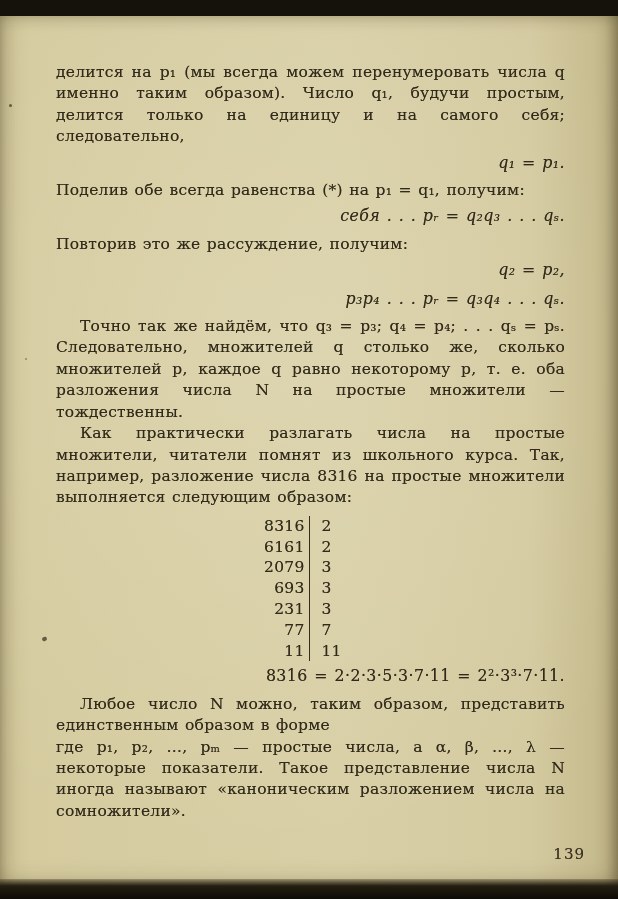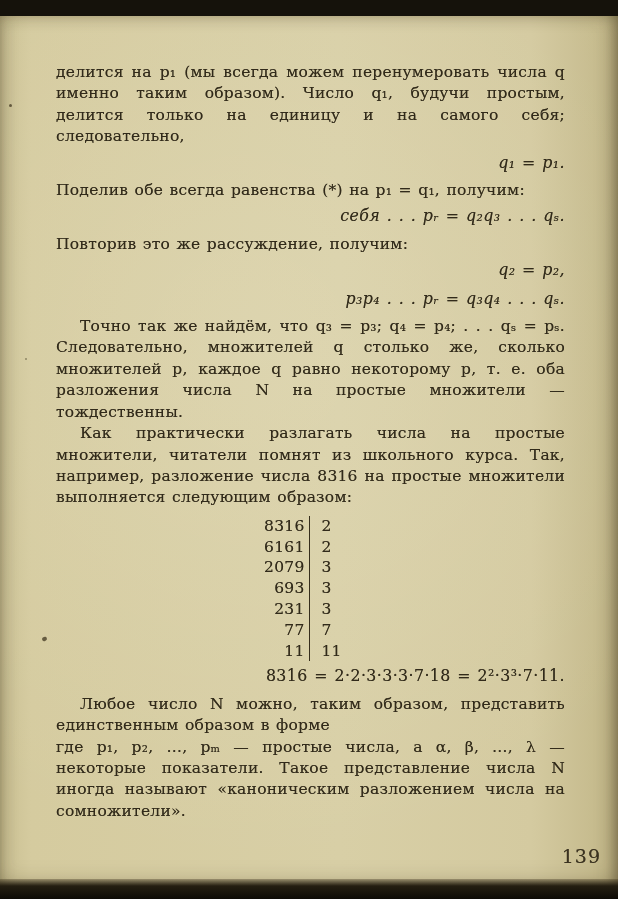--- a/index.html
+++ b/index.html
@@ -49,22 +49,22 @@
     font-size: 10.5px; letter-spacing: 0;
     line-height: 0;
   }
   .formula sup.stack { margin-left: -6px; position: relative; top: -1px; }
   .factor-table { margin: 7px auto 3px; width: 148px; }
   .ft-row { display: flex; line-height: 20.8px; }
   .ft-left  { width: 72px; text-align: right; padding-right: 4px; }
   .ft-right { width: 60px; text-align: left; padding-left: 12px;
               border-left: 1.6px solid #352d1b; }
   .page-number {
-    position: absolute; top: 829px; right: 17px;
-    font-size: 19px; letter-spacing: 1px; color: #3a3220;
+    position: absolute; top: 829px; right: 33px;
+    font-size: 15px; letter-spacing: 1px; color: #3a3220;
     text-shadow: 0 0 0.5px rgba(47,40,23,0.55);
   }
   .speck { position: absolute; background: #4a4028; border-radius: 50%; opacity: .8; }
   .speck-a { left: 42px; top: 621px; width: 5px; height: 4px; transform: rotate(-20deg); }
   .speck-b { left: 9px;  top: 88px;  width: 3px; height: 3px; }
   .speck-c { left: 25px; top: 342px; width: 2px; height: 2px; opacity:.5; }
 </style>
 </head>
 <body>
 
@@ -119,21 +119,21 @@
       <div class="ft-row">
         <span class="ft-left">77</span>
         <span class="ft-right">7</span>
       </div>
       <div class="ft-row">
         <span class="ft-left">11</span>
         <span class="ft-right">11</span>
       </div>
     </div>
 
-    <div class="formula">8316 = 2·2·3·3·3·7·18 = 2²·3³·7·11.</div>
+    <div class="formula">8316 = 2·2·3·5·3·7·11 = 2²·3³·7·11.</div>
 
     <p class="para indent">Любое число N можно, таким образом, представить единственным образом в форме</p>
 
 
     <p class="para">где p₁, p₂, …, pₘ — простые числа, а α, β, …, λ — некоторые показатели. Такое представление числа N иногда называют «каноническим разложением числа на сомножители».</p>
 
   </div>
 
   <div class="page-number">139</div>
 

